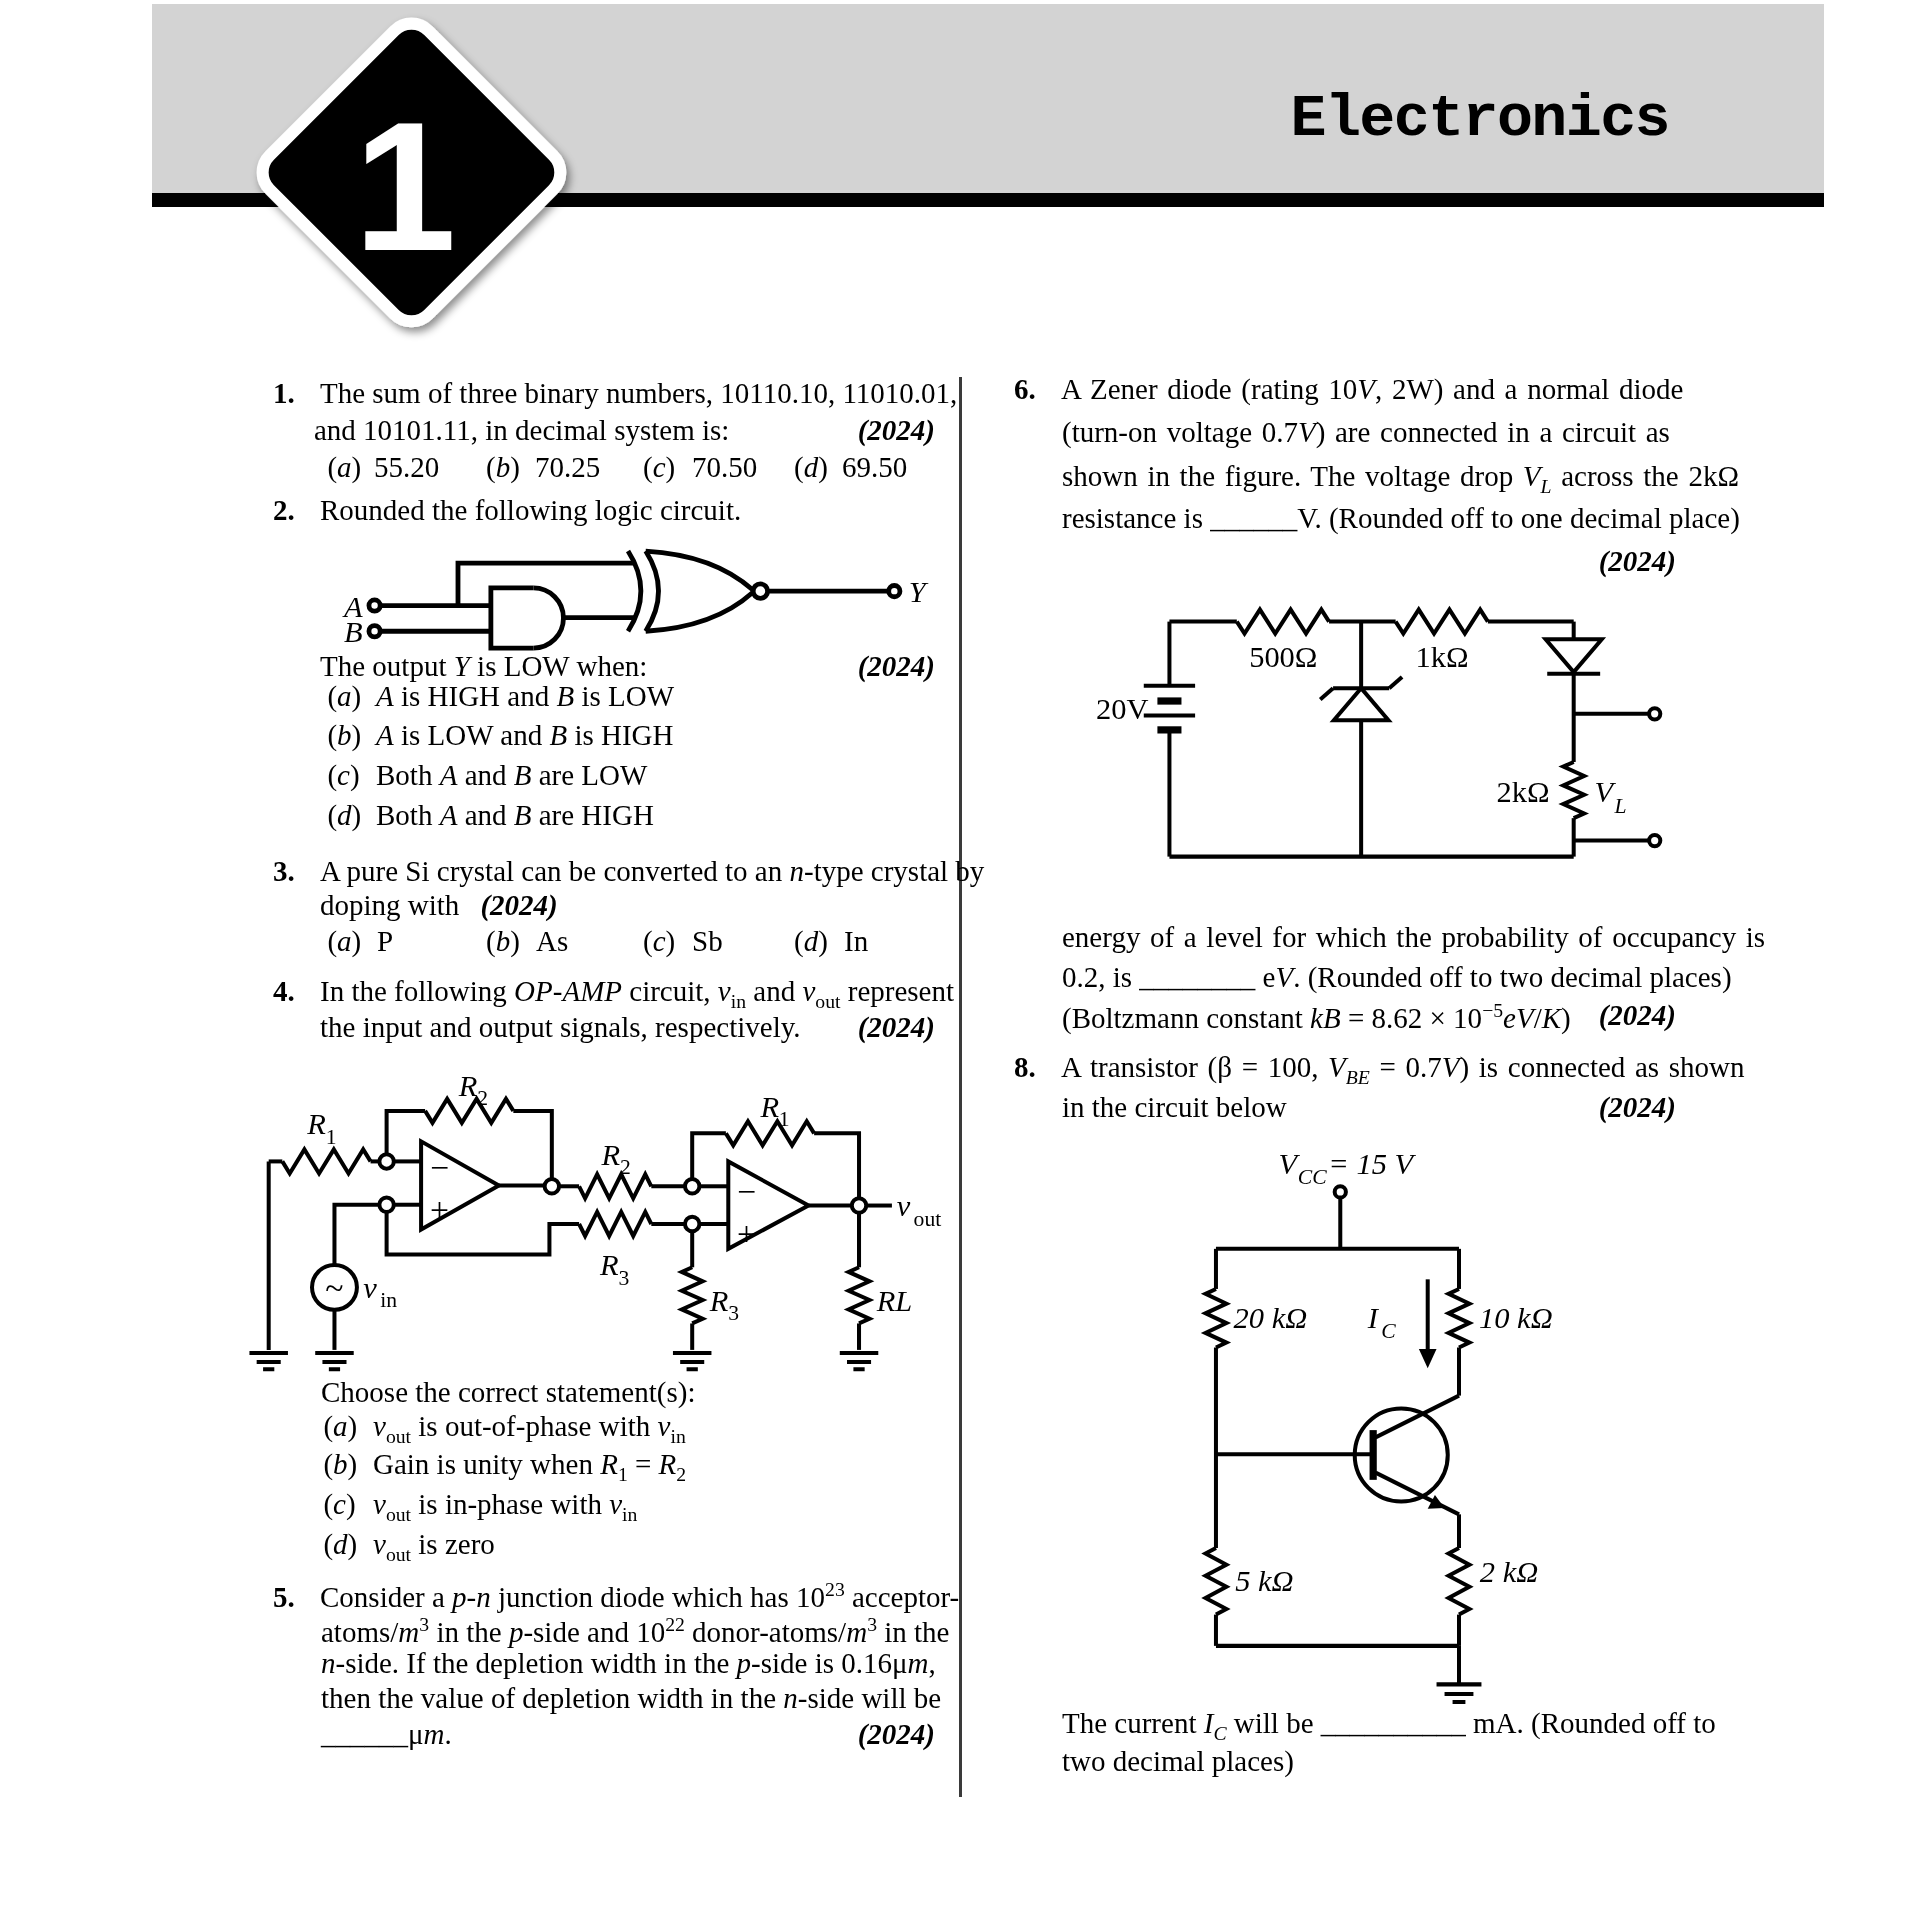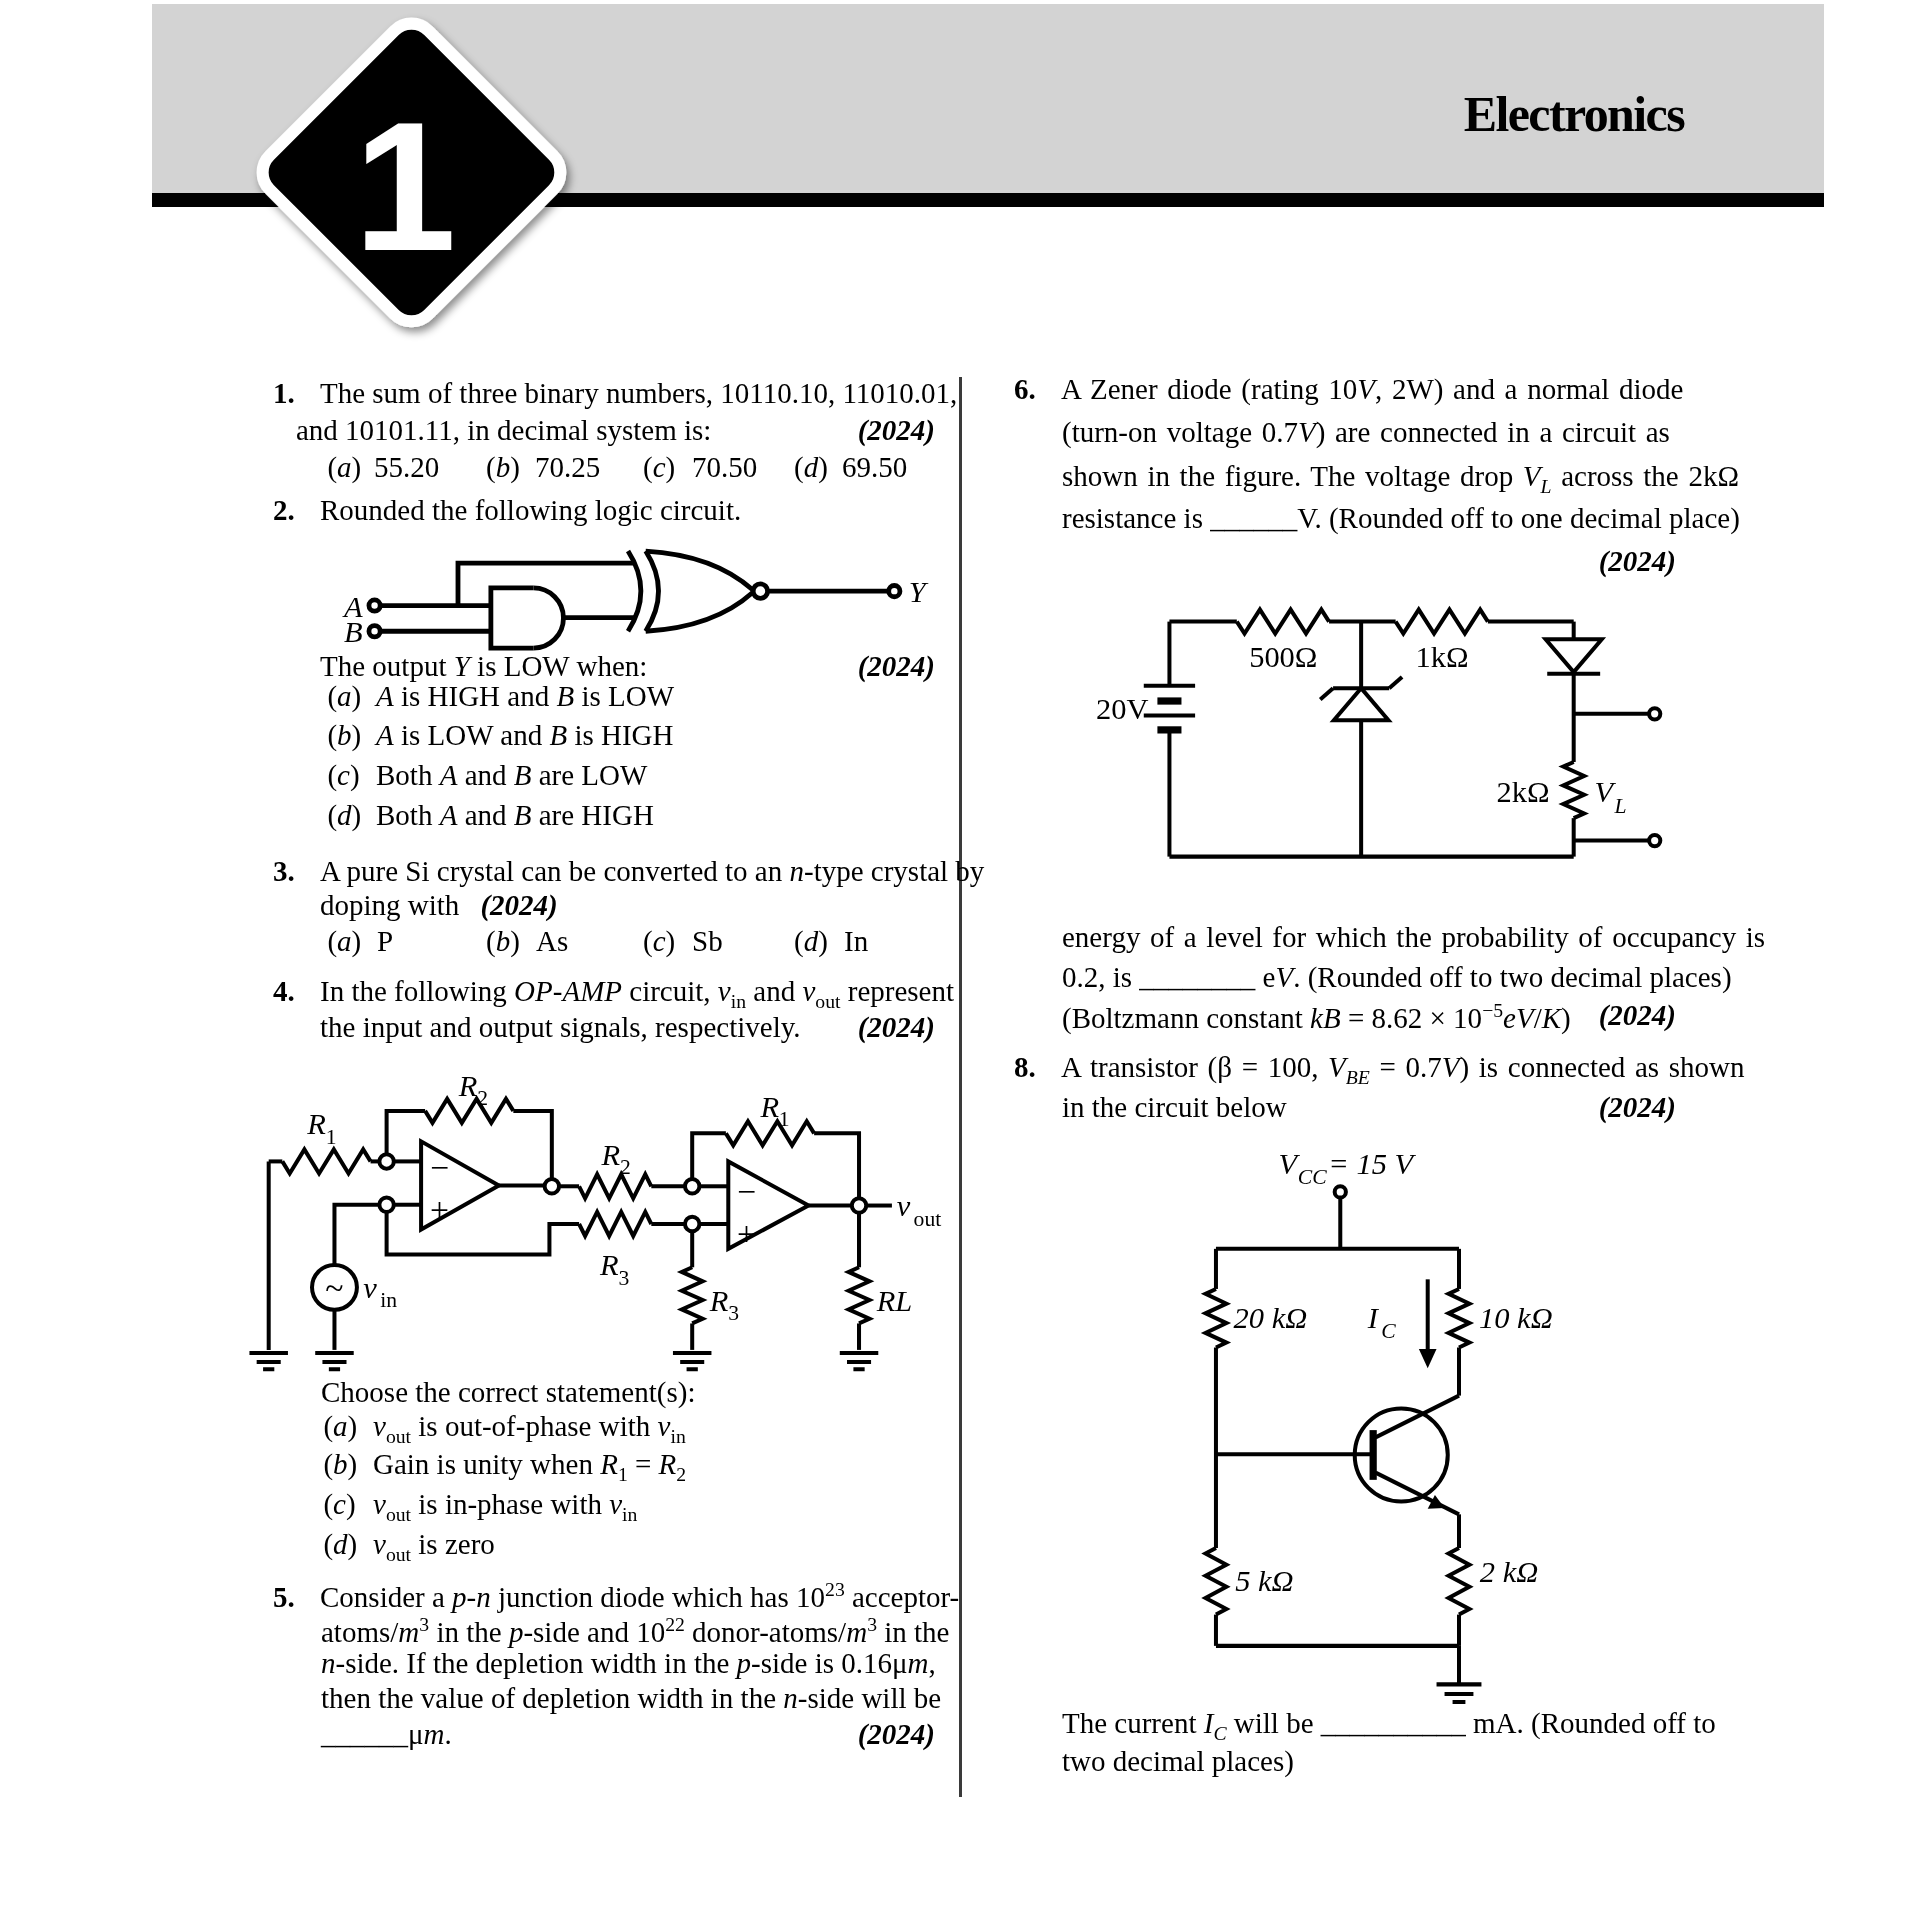--- a/index.html
+++ b/index.html
@@ -1,21 +1,21 @@
 <!DOCTYPE html>
 <html style="font-size:13px"><head>
 <meta charset="utf-8">
 <style>
   html,body{margin:0;padding:0;background:#fff;}
   .page{position:relative;width:1925px;height:1925px;background:#ffffff;
         font-family:"Liberation Serif",serif;color:#000;overflow:hidden;}
   .banner{position:absolute;left:152px;top:4px;width:1672px;height:189px;background:#d3d3d3;}
   .blackbar{position:absolute;left:152px;top:193px;width:1672px;height:13.6px;background:#000;}
-  .title{position:absolute;top:85px;right:241px;font-family:Liberation Serif, serif;
-         font-weight:bold;font-size:50px;letter-spacing:-1.6px;}
+  .title{position:absolute;top:85px;right:256px;font-family:Liberation Mono, monospace;
+         font-weight:bold;font-size:60px;letter-spacing:-1.6px;}
   .divider{position:absolute;left:959px;top:377px;width:3.2px;height:1420px;background:#3a3a3a;}
   .ln{position:absolute;white-space:nowrap;font-size:29px;line-height:1.15;}
   .rj{word-spacing:2.4px;}
   .qnum{display:inline-block;width:47px;font-weight:bold;}
   .year{position:absolute;right:0;font-weight:bold;font-style:italic;}
   .yearin{font-weight:bold;font-style:italic;margin-left:21px;}
   .w825{width:662px;} .w826{width:663px;}
   .ok{position:absolute;} .ov{position:absolute;}
   sub{font-size:68%;} sup{font-size:68%;}
   svg{position:absolute;left:0;top:0;pointer-events:none;}
@@ -28,21 +28,21 @@
 <body>
 
 <div class="page">
 
   <div class="banner"></div>
   <div class="blackbar"></div>
   <div class="title">Electronics</div>
   <div class="divider"></div>
 
   <div class="ln w825" style="left:273px;top:377px"><span class="qnum">1.</span><span>The sum of three binary numbers, 10110.10, 11010.01,</span></div>
-  <div class="ln w825" style="left:273px;top:414px"><span style="margin-left:23px">and 10101.11, in decimal system is:</span><span class="year">(2024)</span></div>
+  <div class="ln w825" style="left:273px;top:414px"><span style="margin-left:41px">and 10101.11, in decimal system is:</span><span class="year">(2024)</span></div>
   <div class="ln w825" style="left:321px;top:451px">
     <span class="ok" style="left:6.4px">(<i>a</i>)</span>
       <span class="ov" style="left:53px">55.20</span>
     <span class="ok" style="left:165px">(<i>b</i>)</span>
       <span class="ov" style="left:214px">70.25</span>
     <span class="ok" style="left:322px">(<i>c</i>)</span>
       <span class="ov" style="left:371px">70.50</span>
     <span class="ok" style="left:473px">(<i>d</i>)</span>
       <span class="ov" style="left:521px">69.50</span>
   </div>

